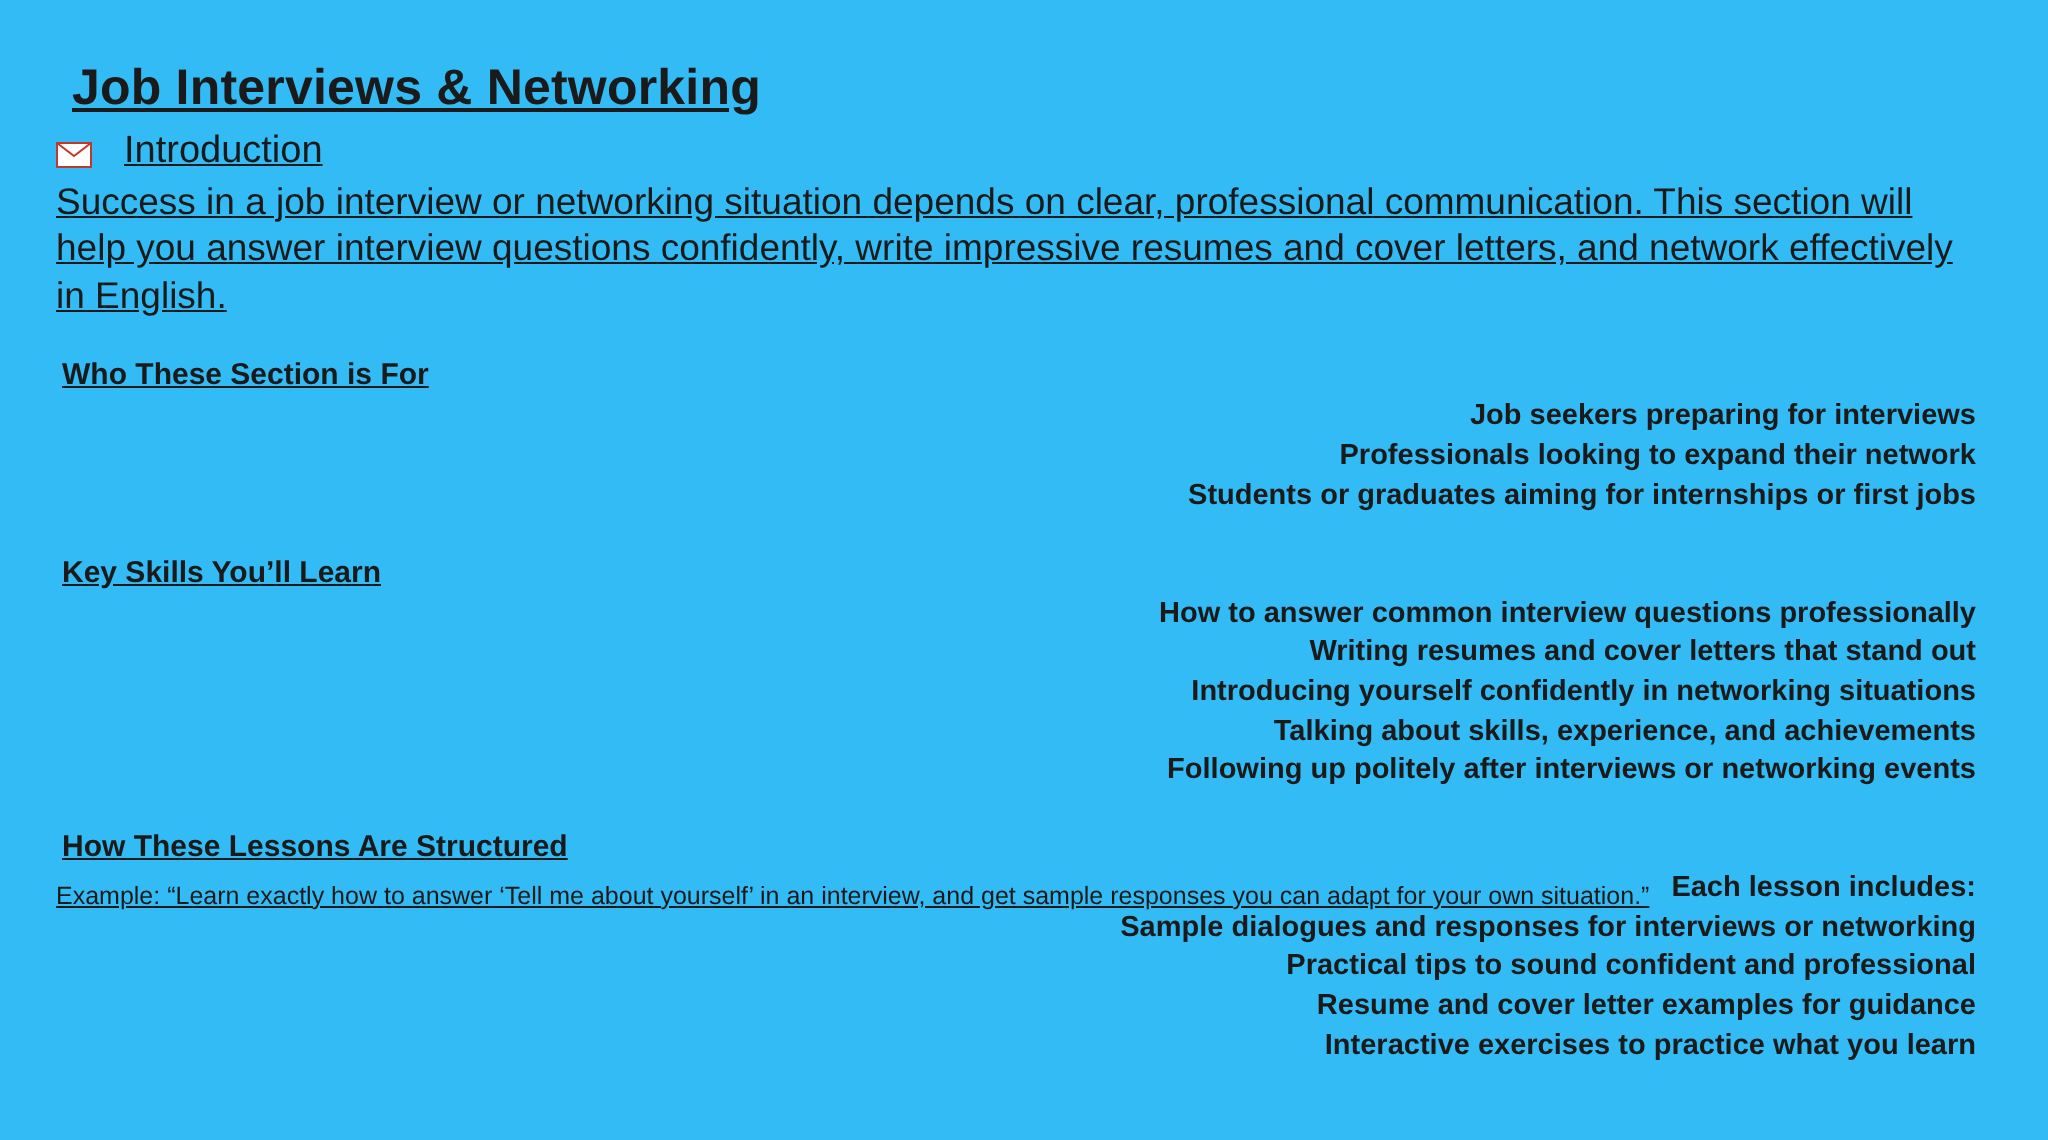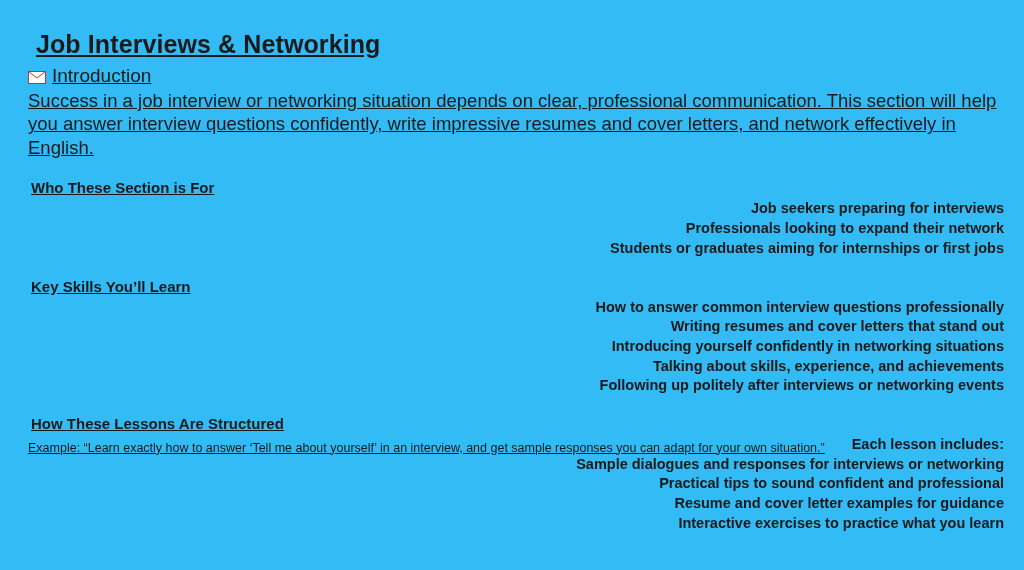--- a/index.html
+++ b/index.html
@@ -12,37 +12,37 @@
     background: #33bbf5;
     font-family: "Liberation Sans", sans-serif;
     color: #1a1a1a;
     overflow: hidden;
   }
   .page {
     position: relative;
     width: 1024px;
     height: 474px;
     box-sizing: border-box;
-    padding: 30px 20px 0 28px;
+    padding: 30px 36px 0 28px;
   }
   .title {
     font-size: 25px;
     font-weight: bold;
     text-decoration: underline;
     margin: 0 0 6px 8px;
     letter-spacing: 0.1px;
   }
   .intro-head {
     font-size: 19px;
     font-weight: normal;
     text-decoration: underline;
     margin: 0 0 2px 0;
     display: flex;
     align-items: center;
-    gap: 6px;
+    gap: 16px;
   }
   .mail-icon {
     display: inline-block;
     width: 18px;
     height: 13px;
     position: relative;
     top: 1px;
   }
   .mail-icon svg { display: block; }
   .intro-body {

